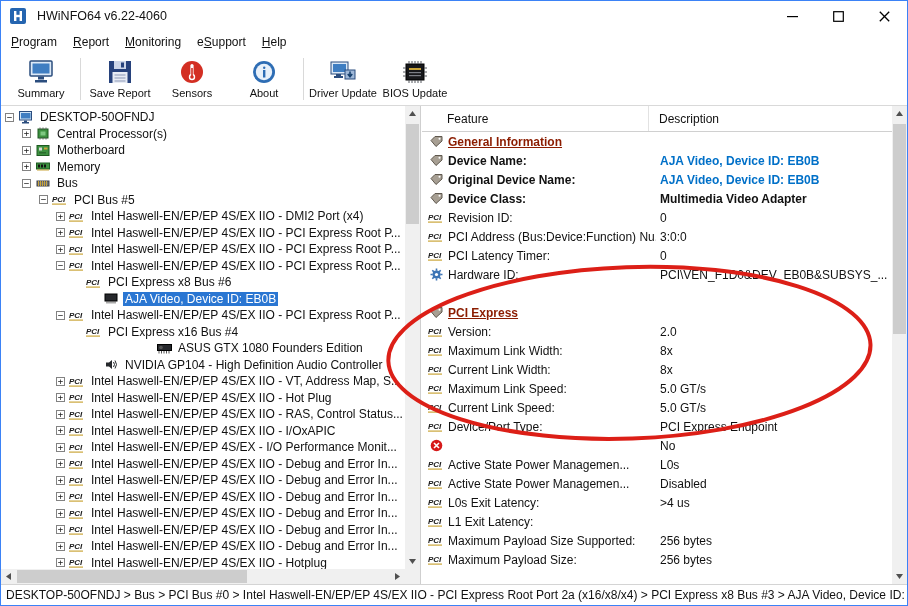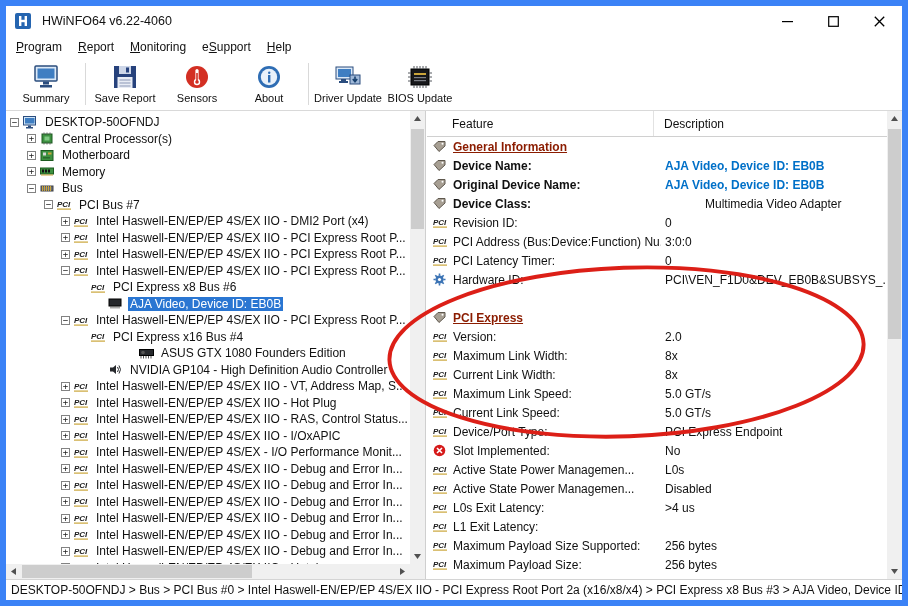--- a/index.html
+++ b/index.html
@@ -1,36 +1,36 @@
 <!DOCTYPE html>
 <html style="--selection: #2a76d2; --value-blue: #0070c8; --section-red: #8b1c00; --annotation-red: #dc1f17;"><head>
 <meta charset="utf-8">
 <style>
   * { margin:0; padding:0; box-sizing:border-box; }
   html,body { width:908px; height:606px; background:#fff; }
   body { font-family:"Liberation Sans", sans-serif; font-size:12px; color:#111; }
-  .window { position:relative; width:908px; height:606px; background:#fff; border:6px solid #3b82f6; overflow:hidden; }
+  .window { position:relative; width:908px; height:606px; background:#fff; border:1px solid #3b82f6; overflow:hidden; }
 
   
   .titlebar { position:absolute; top:0; left:0; right:0; height:30px; display:flex; align-items:center; background:#fff; }
   .app-icon { width:18px; height:18px; margin-left:8px; flex:none; display:flex; }
   .title-text { margin-left:10px; font-size:12.5px; }
   .win-controls { margin-left:auto; display:flex; height:100%; }
   .win-btn { width:46px; height:100%; display:flex; align-items:center; justify-content:center; }
 
   
   .menubar { position:absolute; top:30px; left:0; right:0; height:22px; display:flex; align-items:center; background:#fff; padding-left:2px; }
   .menu-item { padding:3px 8px; }
 
   
   .toolbar { position:absolute; top:52px; left:0; right:0; height:53px; display:flex; align-items:stretch; background:#fff; border-bottom:1px solid #d9d9d9; padding-left:4px; }
   .tool-btn { width:72px; display:flex; flex-direction:column; align-items:center; justify-content:center; gap:3px; }
   .tool-label { font-size:11px; white-space:nowrap; }
   .tool-sep { width:1px; background:#d9d9d9; margin:5px 3px; }
-  .icon { display:inline-flex; align-items:center; flex:none; }
+  .icon { display:inline-flex; align-items:center; justify-content:center; flex:none; }
   .tbi { width:26px; height:24px; }
 
   
   .main { position:absolute; top:105px; left:0; right:0; bottom:21px; background:#fff; }
 
   
   .tree-pane { position:absolute; left:0; top:0; width:420px; bottom:0; border-right:1px solid #cfcfcf; }
   .tree-view { position:absolute; left:0; top:0; right:15px; bottom:15px; overflow:hidden; padding-top:3px; }
   .tree-row { height:16.5px; display:flex; align-items:center; white-space:nowrap; }
   .expander { width:9px; height:9px; border:1px solid #828282; background:#fff; font:9px/7px "DejaVu Sans Mono", monospace; text-align:center; margin-right:4px; flex:none; color:#222; }
@@ -58,21 +58,21 @@
   .hdr-cell { padding-top:6px; }
   .hdr-cell.c1 { width:227px; flex:none; padding-left:25px; border-right:1px solid #e2e2e2; }
   .hdr-cell.c2 { flex:1; padding-left:10px; }
   .details-body { position:absolute; top:26px; left:0; right:15px; bottom:0; overflow:hidden; }
   .detail-row { position:relative; height:19px; }
   .detail-row .icon.sm { position:absolute; left:6px; top:3px; width:16px; height:13px; }
   .feat { position:absolute; left:26px; top:3px; width:208px; white-space:nowrap; overflow:hidden; }
   .feat.b { font-weight:bold; }
   .desc { position:absolute; left:238px; top:3px; right:2px; white-space:nowrap; overflow:hidden; }
   .desc.blue { color:var(--value-blue,#0070c8); font-weight:bold; }
-  .desc.bold { font-weight:normal;margin-left:40px; }
+  .desc.bold { font-weight:bold; }
   .section-label { position:absolute; left:26px; top:3px; font-weight:bold; text-decoration:underline; color:var(--section-red,#8b1c00); white-space:nowrap; }
 
   
   .statusbar { position:absolute; left:0; right:0; bottom:0; height:21px; border-top:1px solid #d4d4d4; background:#fff; display:flex; align-items:center; padding-left:5px; white-space:nowrap; overflow:hidden; }
 
   
   .annotation-svg { position:absolute; inset:0; width:100%; height:100%; pointer-events:none; z-index:50; }
 </style>
 </head>
 <body>
@@ -255,21 +255,21 @@
             <span class="tree-label">Bus</span>
           </div>
           <div class="tree-row" style="padding-left: 38px;">
             <span class="expander">−</span>
             <span class="icon ">
               <svg width="16" height="13" viewBox="0 0 16 13">
                 <text x="0" y="9" font-family="Liberation Sans,sans-serif" font-size="8" font-weight="bold" font-style="italic" fill="#1a1a1a">PCI</text>
                 <rect x="0" y="10.5" width="14" height="1.2" fill="#caa53a"></rect>
               </svg>
             </span>
-            <span class="tree-label">PCI Bus #7</span>
+            <span class="tree-label">PCI Bus #5</span>
           </div>
           <div class="tree-row" style="padding-left: 55px;">
             <span class="expander">+</span>
             <span class="icon ">
               <svg width="16" height="13" viewBox="0 0 16 13">
                 <text x="0" y="9" font-family="Liberation Sans,sans-serif" font-size="8" font-weight="bold" font-style="italic" fill="#1a1a1a">PCI</text>
                 <rect x="0" y="10.5" width="14" height="1.2" fill="#caa53a"></rect>
               </svg>
             </span>
             <span class="tree-label">Intel Haswell-EN/EP/EP 4S/EX IIO - DMI2 Port (x4)</span>
@@ -337,21 +337,21 @@
           <div class="tree-row" style="padding-left: 72px;">
             <span class="expander none"></span>
             <span class="icon ">
               <svg width="16" height="13" viewBox="0 0 16 13">
                 <text x="0" y="9" font-family="Liberation Sans,sans-serif" font-size="8" font-weight="bold" font-style="italic" fill="#1a1a1a">PCI</text>
                 <rect x="0" y="10.5" width="14" height="1.2" fill="#caa53a"></rect>
               </svg>
             </span>
             <span class="tree-label">PCI Express x16 Bus #4</span>
           </div>
-          <div class="tree-row" style="padding-left: 120px;">
+          <div class="tree-row" style="padding-left: 120px; margin-left: 22px;">
             <span class="expander none"></span>
             <span class="icon ">
               <svg width="15" height="13" viewBox="0 0 15 13">
                 <rect x="0.5" y="2.5" width="14" height="6" fill="#26282c" stroke="#000"></rect>
                 <circle cx="4" cy="5.5" r="1.8" fill="#555"></circle>
                 <path d="M2 9v2.5M4.5 9v2.5M7 9v2.5M9.5 9v2.5M12 9v2.5" stroke="#555"></path>
               </svg>
             </span>
             <span class="tree-label">ASUS GTX 1080 Founders Edition</span>
           </div>
@@ -673,21 +673,20 @@
             <span class="feat">Device/Port Type:</span>
             <span class="desc ">PCI Express Endpoint</span>
           </div>
           <div class="detail-row">
             <span class="icon sm">
               <svg width="13" height="13" viewBox="0 0 13 13">
                 <circle cx="6.5" cy="6.5" r="5.8" fill="#d61a1a"></circle>
                 <path d="M4 4l5 5M9 4l-5 5" stroke="#fff" stroke-width="1.6"></path>
               </svg>
             </span>
-            <span class="feat">Slot Implemented:</span>
             <span class="desc ">No</span>
           </div>
           <div class="detail-row">
             <span class="icon sm">
               <svg width="16" height="13" viewBox="0 0 16 13">
                 <text x="0" y="9" font-family="Liberation Sans,sans-serif" font-size="8" font-weight="bold" font-style="italic" fill="#1a1a1a">PCI</text>
                 <rect x="0" y="10.5" width="14" height="1.2" fill="#caa53a"></rect>
               </svg>
             </span>
             <span class="feat">Active State Power Managemen...</span>

